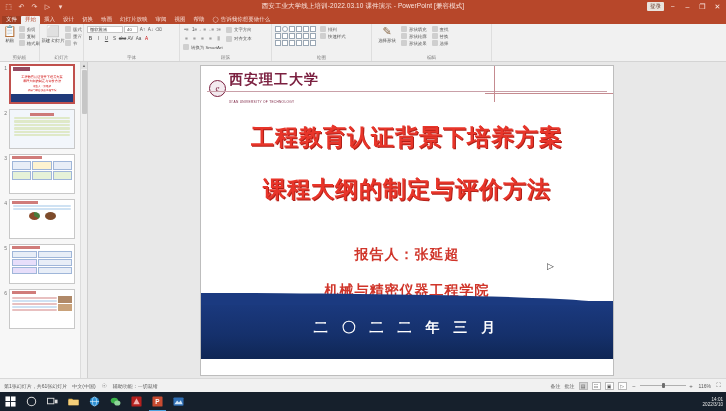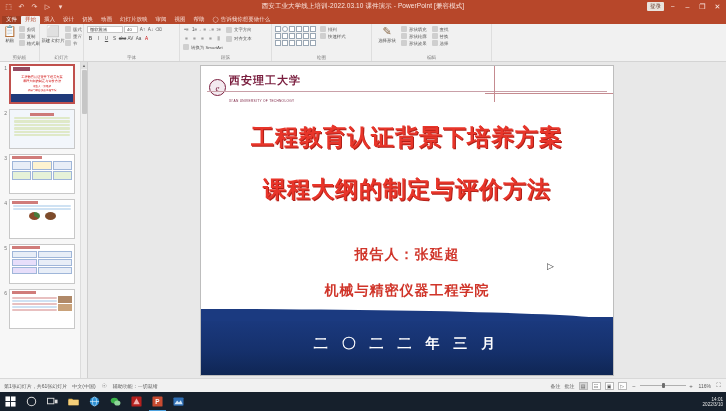--- a/index.html
+++ b/index.html
@@ -127,42 +127,42 @@
   .slide {
     position:relative; width:414px; height:311px; background:#fff;
     border:1px solid #bdbdbd; overflow:hidden;
   }
   .slide-logo { position:absolute; left:8px; top:4px; display:flex;
     align-items:center; gap:3px; }
   .logo-seal { width:17px; height:17px; border-radius:50%;
     border:1.5px solid #7b2040; background:#f3eaef;
     display:flex; align-items:center; justify-content:center;
     color:#7b2040; font-size:9px; font-family:"Liberation Serif",serif; font-style:italic;}
-  .logo-cn { color:#7b2040; font-size:11px; font-weight:bold;
+  .logo-cn { color:#7b2040; font-size:14px; font-weight:bold;
     font-family:Liberation Serif, serif; letter-spacing:1px; }
   .logo-en { color:#7b2040; font-size:3.2px; letter-spacing:.3px; margin-top:1px;}
   .logo-rule { position:absolute; left:6px; right:6px; top:25px; height:1px;
     background:#c9a0a8; }
   .guide-v { position:absolute; left:293px; top:0px; width:1px; height:36px;
     background:#c58b90; }
   .guide-h { position:absolute; left:284px; right:-10px; top:27px; height:1px;
     background:#c58b90; }
 
   .s-title { position:absolute; left:0; right:0; text-align:center;
     color:#e8352a; font-weight:bold; font-size:23px; letter-spacing:1px;
     font-family:"Liberation Sans", sans-serif;
     text-shadow:1px 1px 0 #b02018; }
   .s-title.l1 { top:56px; }
   .s-title.l2 { top:108px; }
   .s-presenter { position:absolute; left:0; right:0; text-align:center;
     color:#d0352a; font-weight:bold; font-size:14px; top:180px; letter-spacing:1px;}
   .s-dept { position:absolute; left:0; right:0; text-align:center;
     color:#d0352a; font-weight:bold; font-size:14px; top:216px; letter-spacing:1px;}
   .s-footer {
-    position:absolute; left:0; right:0; bottom:0; height:58px;
+    position:absolute; left:0; right:0; bottom:16px; height:58px;
     background:linear-gradient(180deg,#1b3a80 0%, #15306b 60%, #0f2654 100%);
   }
   .s-footer::before {
     content:""; position:absolute; left:0; right:0; top:-8px; height:12px;
     background:#1b3a80;
     border-radius:0 100% 0 0 / 0 100% 0 0;
   }
   .s-date { position:absolute; left:0; right:0; top:18px; text-align:center;
     color:#fff; font-size:14px; font-weight:bold; letter-spacing:5px; }
   .cursor { position:absolute; left:346px; top:196px; width:6px; height:9px;

